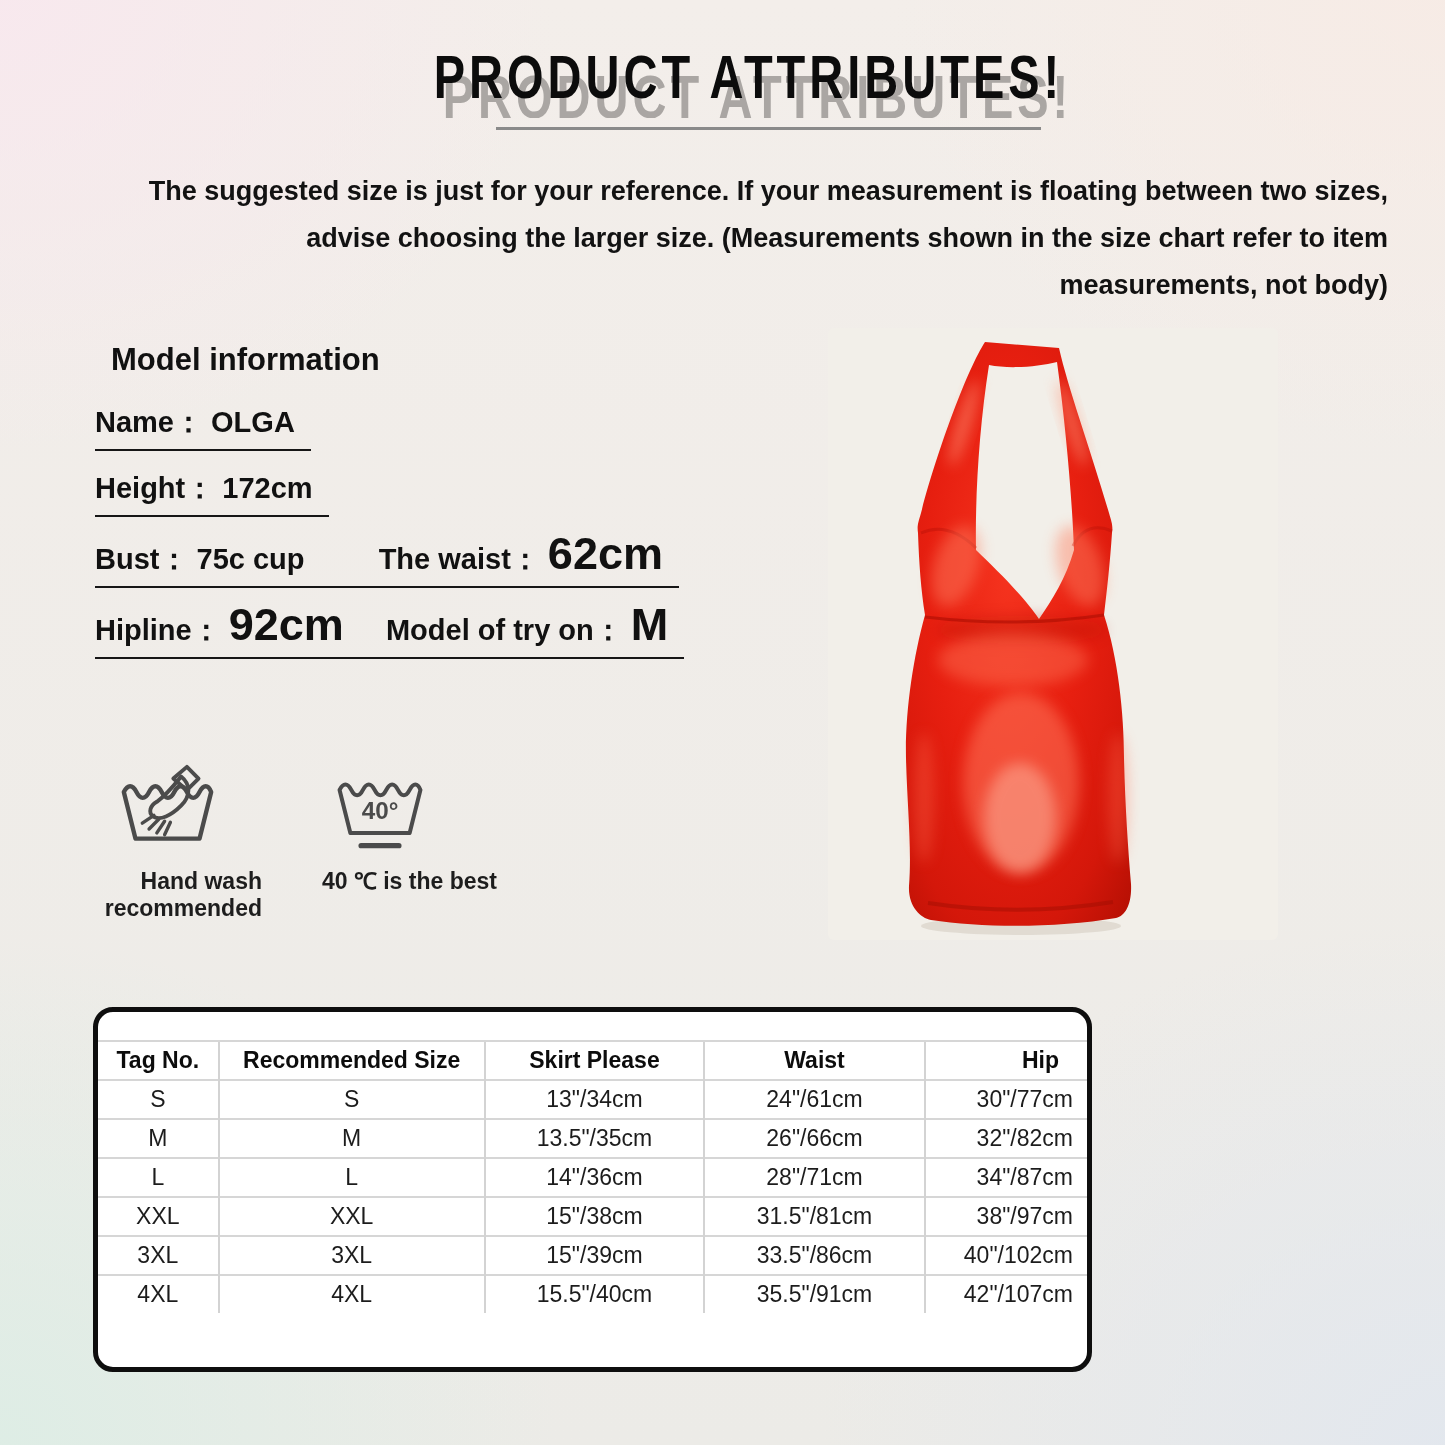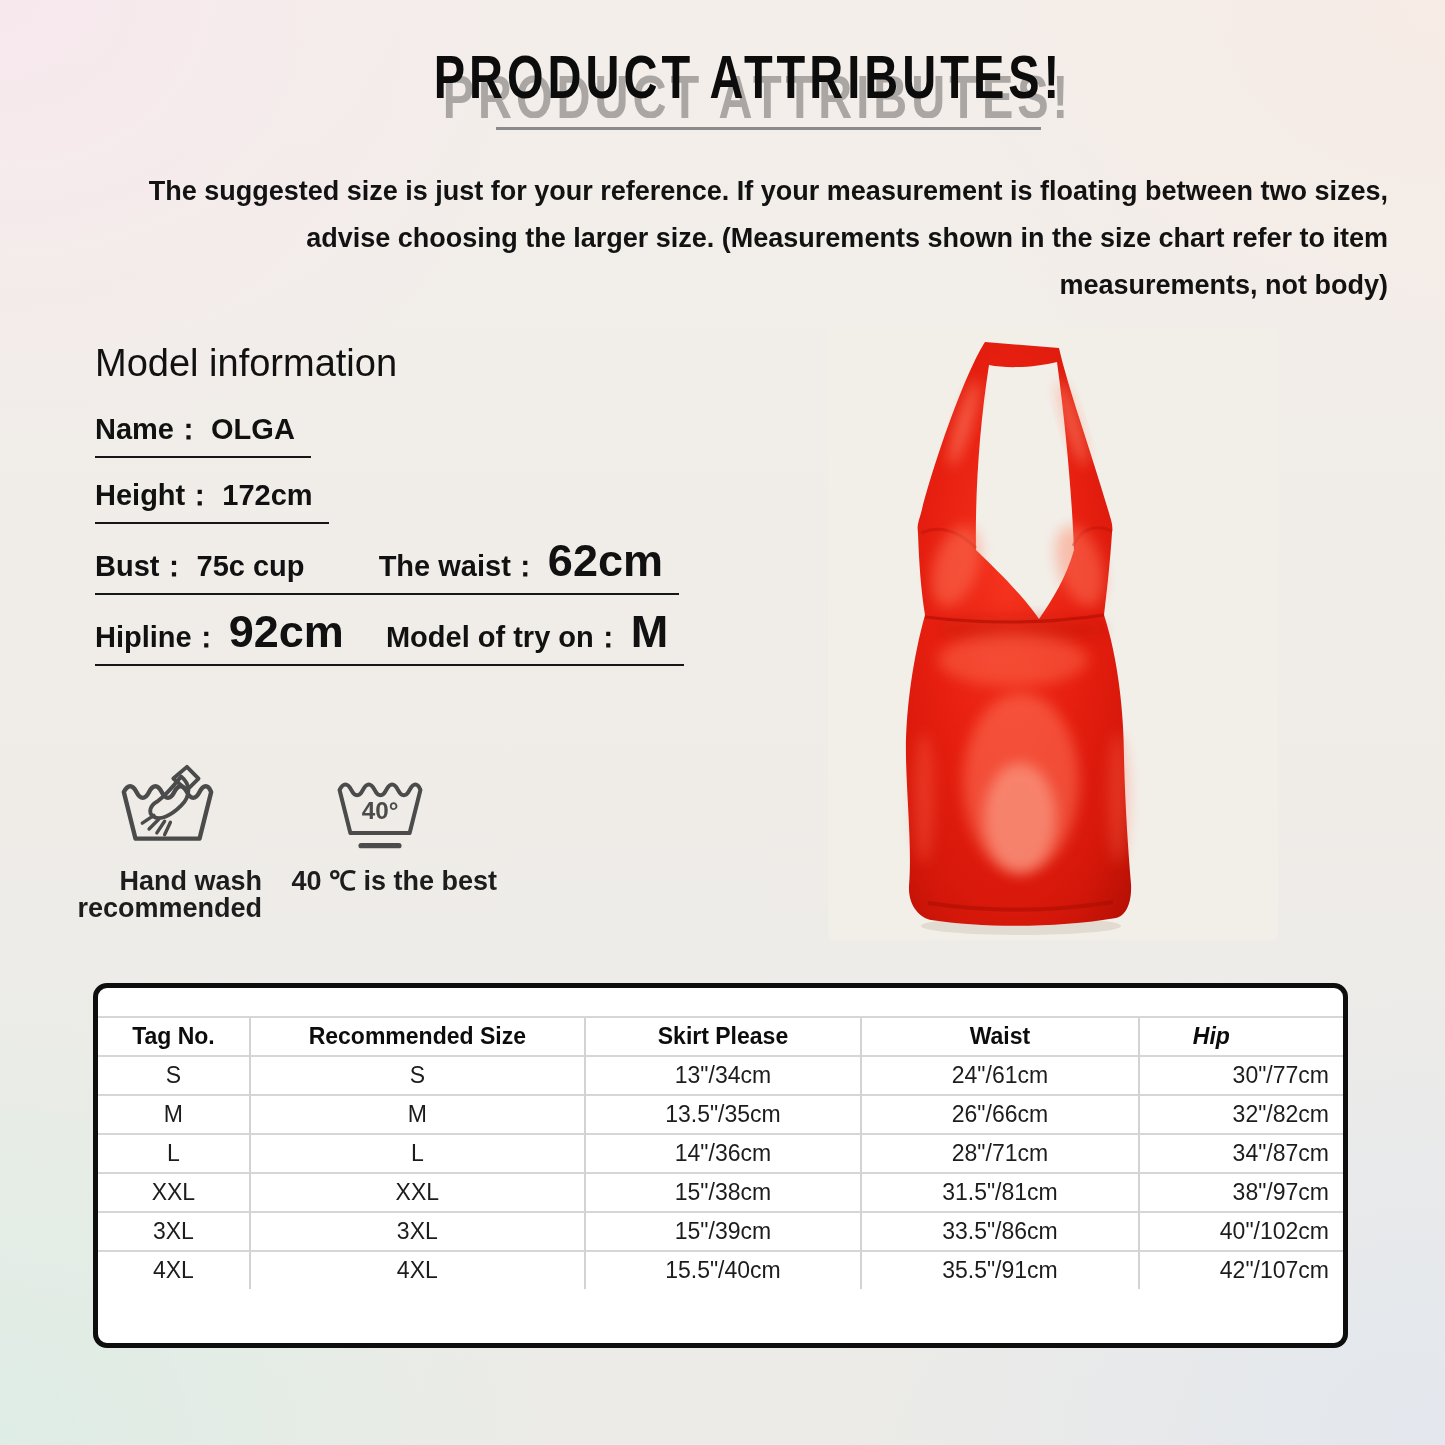--- a/index.html
+++ b/index.html
@@ -16,50 +16,50 @@
   .deco-title{display:inline-block;font-weight:700;font-size:47px;letter-spacing:4px;
     color:#0c0c0c;transform:scaleY(1.28);transform-origin:top center;
     text-shadow:9px 15px 0 #aaa6a3;white-space:nowrap;margin-left:20px;}
   .title-underline{width:545px;height:3px;background:#8a8a8a;margin:30px auto 0 auto;
     transform:translateX(30px);}
   
   .intro{position:absolute;left:88px;top:168px;width:1300px;text-align:right;
     font-size:27px;font-weight:700;line-height:47px;white-space:pre-line;color:#121212;}
   
   .model-info{position:absolute;left:95px;top:342px;}
-  .model-heading{font-size:38px;font-weight:400;margin:0 0 24px 0;color:#111;}
+  .model-heading{font-size:31px;font-weight:700;margin:0 0 24px 16px;color:#111;}
   .mi-row{margin-bottom:17px;}
   .mi-line{display:inline-block;border-bottom:2px solid #161616;
     padding:0 16px 7px 0;font-size:29px;font-weight:700;line-height:40px;
     vertical-align:baseline;color:#111;white-space:nowrap;}
   .mi-big{font-size:45px;font-weight:700;}
   .gap-lg{display:inline-block;width:58px;}
   .gap-md{display:inline-block;width:26px;}
   
   .care-item{position:absolute;text-align:right;}
   .care-icons{stroke:#4b4b4b;fill:none;stroke-linejoin:round;stroke-linecap:round;}
   .icon-zone{display:flex;align-items:flex-end;justify-content:center;height:102px;}
-  .care-label{margin-top:8px;font-size:27px;font-weight:700;line-height:27px;
+  .care-label{margin-top:8px;font-size:23px;font-weight:700;line-height:27px;
     white-space:pre-line;color:#1d1d1d;}
   .care-temp-text{font-family:"Liberation Sans",sans-serif;font-weight:700;}
   
   .dress-wrap{position:absolute;left:828px;top:328px;width:450px;height:612px;}
   
-  .table-box{position:absolute;left:93px;top:983px;width:1255px;height:365px;
-    box-sizing:border-box;border:5px solid #0e0e0e;border-radius:14px;
+  .table-box{position:absolute;left:93px;top:1007px;width:999px;height:365px;
+    box-sizing:border-box;border:5px solid #0e0e0e;border-radius:20px;
     background:#ffffff;padding-top:28px;overflow:hidden;}
   table.size-chart{width:100%;border-collapse:collapse;table-layout:fixed;}
   .size-chart th{font-size:23px;font-weight:700;color:#0c0c0c;}
   .size-chart td{font-size:23px;font-weight:400;color:#1c1c1c;}
   .size-chart th,.size-chart td{height:37px;text-align:center;padding:0;
     border-top:2px solid #d6d6d6;overflow:hidden;white-space:nowrap;}
   .size-chart th:not(:first-child),.size-chart td:not(:first-child){
     border-left:2px solid #d3d3d3;}
   .size-chart td:last-child{text-align:right;padding-right:14px;}
-  .size-chart th:last-child{padding-right:60px;font-style:italic;}
+  .size-chart th:last-child{text-align:right;padding-right:28px;}
 </style>
 </head>
 <body>
 
 <div class="page">
 
   <div class="title-wrap">
     <div class="deco-title">PRODUCT ATTRIBUTES!</div>
     <div class="title-underline"></div>
   </div>

